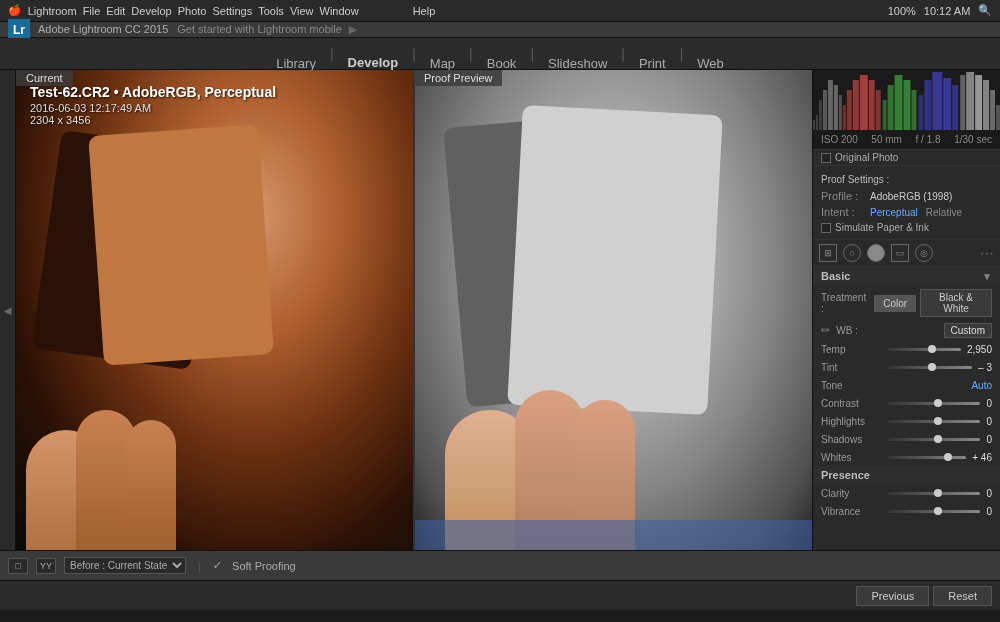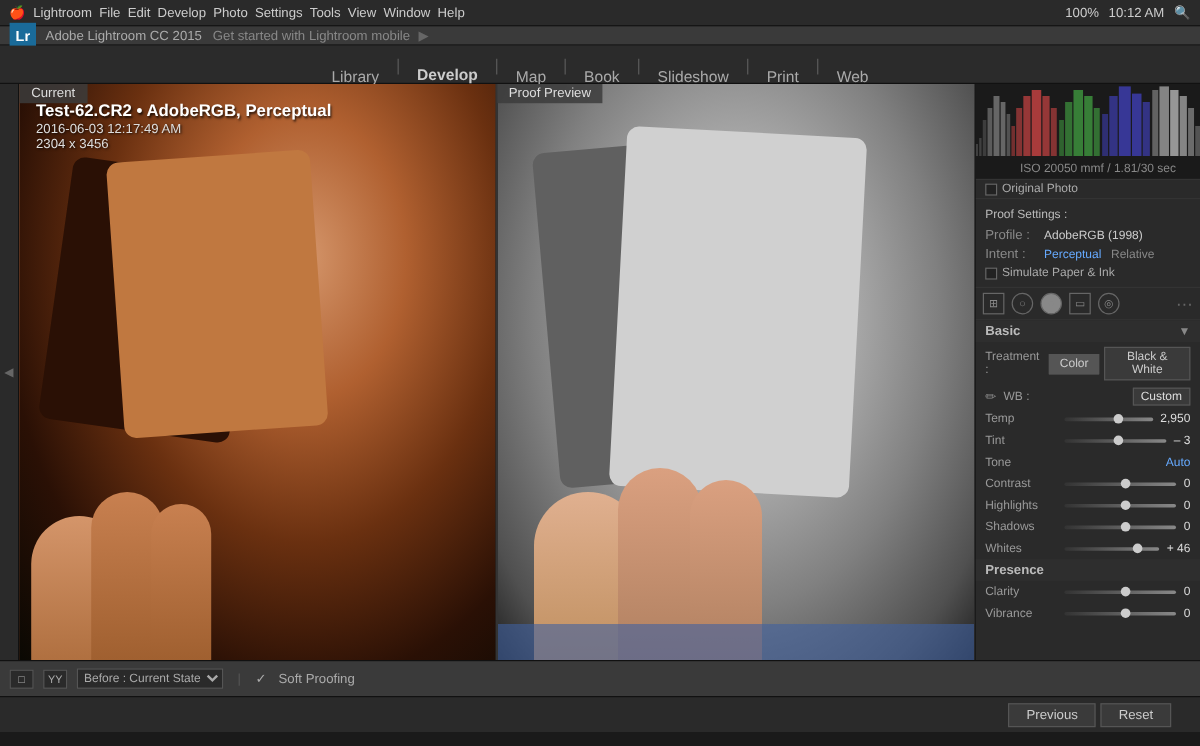--- a/index.html
+++ b/index.html
@@ -56,21 +56,21 @@
     #photo-info .filename { font-size: 14px; font-weight: 600; }
     #photo-info .date { font-size: 11px; color: #ddd; margin-top: 2px; }
     #photo-info .dims { font-size: 11px; color: #ddd; }
 
     
     #right-panel { width: 188px; background: #2a2a2a; border-left: 1px solid #111; display: flex; flex-direction: column; overflow-y: auto; overflow-x: hidden; }
 
     
     #histogram-area { height: 80px; background: #1a1a1a; position: relative; border-bottom: 1px solid #333; }
     #histogram-canvas { width: 100%; height: 60px; }
-    .histogram-meta { padding: 2px 20px; font-size: 10px; color: #888; display: flex; justify-content: flex-end; }
+    .histogram-meta { padding: 2px 8px; font-size: 10px; color: #888; display: flex; justify-content: space-between; }
 
     
     .panel-section { border-bottom: 1px solid #333; padding: 4px 0; }
 
     .panel-row { display: flex; align-items: center; padding: 2px 8px; min-height: 18px; }
     .panel-label { color: #999; font-size: 10px; min-width: 60px; }
     .panel-value { color: #ddd; font-size: 10px; margin-left: auto; }
     .panel-value.blue { color: #6af; }
 
     
@@ -111,21 +111,21 @@
     .proof-relative { font-size: 10px; color: #888; margin-left: 8px; cursor: pointer; }
 
     
     #bottom-toolbar { height: 30px; background: #3a3a3a; border-top: 1px solid #111; display: flex; align-items: center; padding: 0 8px; gap: 8px; }
     .bottom-icon-btn { width: 20px; height: 16px; border: 1px solid #555; background: #2a2a2a; display: flex; align-items: center; justify-content: center; font-size: 9px; color: #aaa; cursor: pointer; }
     .bottom-sep { color: #555; margin: 0 4px; }
     .soft-proof-label { color: #aaa; font-size: 11px; }
     .checkmark { color: #aaa; margin-right: 2px; }
 
     
-    #bottom-action-bar { height: 30px; background: #2a2a2a; border-top: 1px solid #111; display: flex; align-items: center; justify-content: flex-end; padding: 0 24px; gap: 4px; }
+    #bottom-action-bar { height: 30px; background: #2a2a2a; border-top: 1px solid #111; display: flex; align-items: center; justify-content: flex-end; padding: 0 8px; gap: 4px; }
     .action-btn { padding: 3px 14px; background: #3a3a3a; border: 1px solid #555; color: #ccc; font-size: 11px; cursor: pointer; }
 
     
     #right-panel::-webkit-scrollbar { width: 6px; }
     #right-panel::-webkit-scrollbar-track { background: #1a1a1a; }
     #right-panel::-webkit-scrollbar-thumb { background: #555; border-radius: 3px; }
 
     
     .photo-left-content {
       width: 100%;
@@ -154,21 +154,21 @@
     <span>🍎</span>
     <span>Lightroom</span>
     <span style="cursor:pointer;">File</span>
     <span style="cursor:pointer;">Edit</span>
     <span style="cursor:pointer;">Develop</span>
     <span style="cursor:pointer;">Photo</span>
     <span style="cursor:pointer;">Settings</span>
     <span style="cursor:pointer;">Tools</span>
     <span style="cursor:pointer;">View</span>
     <span style="cursor:pointer;">Window</span>
-    <span style="cursor:pointer;">Help</span>
+    <span style="cursor:pointer;margin-left:48px;">Help</span>
   </div>
   <div class="sys-right">
     <span>100%</span>
     <span>10:12 AM</span>
     <span>🔍</span>
   </div>
 </div>
 
 <div id="lr-bar">
   <div class="lr-logo">

